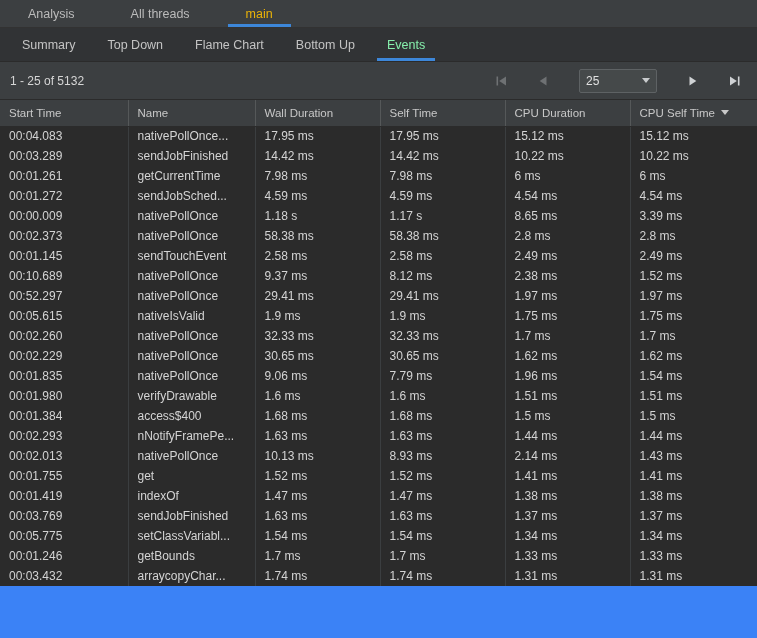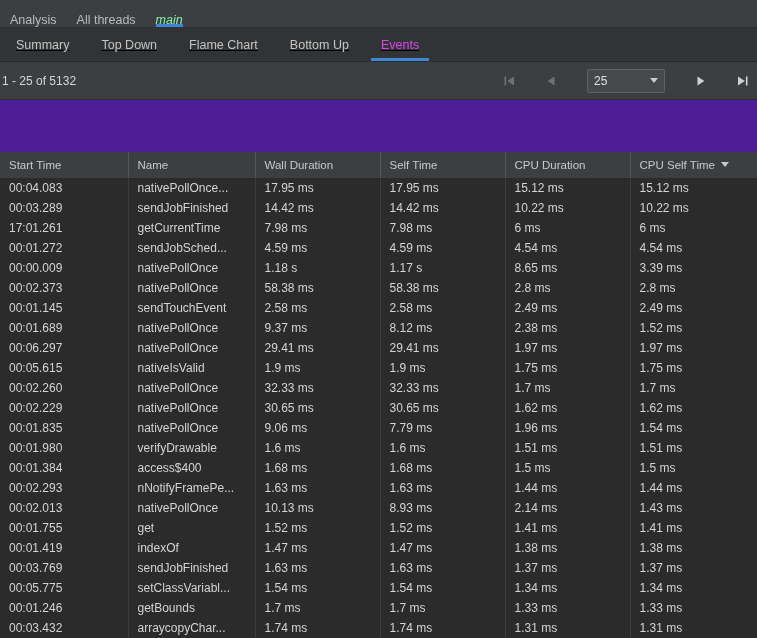--- a/index.html
+++ b/index.html
@@ -15,72 +15,72 @@
   .toplevel-tabs {
     height: 28px;
     background: #3c3f41;
     display: flex;
     align-items: stretch;
     flex: 0 0 28px;
     border-bottom: 1px solid #323232;
   }
   .toplevel-tab {
     display: flex;
-    align-items: flex-end;
-    padding: 0 10px;
+    align-items: center;
+    padding: 0 28px;
     font-size: 12.5px;
     color: #bbbbbb;
     position: relative;
     white-space: nowrap;
   }
-  .toplevel-tab.active { color: #86efac; font-style: italic; }
+  .toplevel-tab.active { color: #eab308; }
   .toplevel-tab.active::after {
     content: "";
     position: absolute;
     left: 10px; right: 10px; bottom: 0;
     height: 3px;
     background: var(--accent, #3d87d9);
   }
 
   
   .sub-tabs {
     height: 34px;
     background: #313335;
     display: flex;
     align-items: stretch;
     flex: 0 0 34px;
     border-bottom: 1px solid #2b2b2b;
-    text-decoration: underline;
+    padding-left: 6px;
   }
   .sub-tab {
     display: flex;
     align-items: center;
     padding: 0 16px;
     font-size: 12.5px;
     color: #c4c4c4;
     position: relative;
     white-space: nowrap;
   }
-  .sub-tab.active { color: #d946ef; }
+  .sub-tab.active { color: #86efac; }
   .sub-tab.active::after {
     content: "";
     position: absolute;
     left: 6px; right: 6px; bottom: 0;
     height: 3px;
     background: var(--accent, #3d87d9);
   }
 
   
   .toolbar {
     height: 38px;
     flex: 0 0 38px;
     background: #3c3f41;
     display: flex;
     align-items: center;
-    padding: 0 2px;
+    padding: 0 10px;
     border-bottom: 1px solid #2b2b2b;
   }
   .range-label {
     font-size: 12px;
     color: #d6d6d6;
     white-space: nowrap;
   }
   .pager {
     margin-left: auto;
     display: flex;
@@ -118,24 +118,23 @@
     width: 0; height: 0;
     border-left: 4.5px solid transparent;
     border-right: 4.5px solid transparent;
     border-top: 5px solid #c8cbcd;
   }
 
   
   .table-wrap {
     flex: 1 1 auto;
     overflow: hidden;
-    background: #4c1d95;
+    background: #3b82f6;
     display: flex;
     flex-direction: column;
-    justify-content: flex-end;
   }
   table {
     width: 757px;
     border-collapse: collapse;
     table-layout: fixed;
   }
   thead th {
     height: 26px;
     background: #3c3f41;
     color: #c8c8c8;
@@ -310,21 +309,21 @@
         </tr>
         <tr>
           <td>00:03.289</td>
           <td>sendJobFinished</td>
           <td>14.42 ms</td>
           <td>14.42 ms</td>
           <td>10.22 ms</td>
           <td>10.22 ms</td>
         </tr>
         <tr>
-          <td>17:01.261</td>
+          <td>00:01.261</td>
           <td>getCurrentTime</td>
           <td>7.98 ms</td>
           <td>7.98 ms</td>
           <td>6 ms</td>
           <td>6 ms</td>
         </tr>
         <tr>
           <td>00:01.272</td>
           <td>sendJobSched...</td>
           <td>4.59 ms</td>
@@ -350,29 +349,29 @@
         </tr>
         <tr>
           <td>00:01.145</td>
           <td>sendTouchEvent</td>
           <td>2.58 ms</td>
           <td>2.58 ms</td>
           <td>2.49 ms</td>
           <td>2.49 ms</td>
         </tr>
         <tr>
-          <td>00:01.689</td>
+          <td>00:10.689</td>
           <td>nativePollOnce</td>
           <td>9.37 ms</td>
           <td>8.12 ms</td>
           <td>2.38 ms</td>
           <td>1.52 ms</td>
         </tr>
         <tr>
-          <td>00:06.297</td>
+          <td>00:52.297</td>
           <td>nativePollOnce</td>
           <td>29.41 ms</td>
           <td>29.41 ms</td>
           <td>1.97 ms</td>
           <td>1.97 ms</td>
         </tr>
         <tr>
           <td>00:05.615</td>
           <td>nativeIsValid</td>
           <td>1.9 ms</td>

